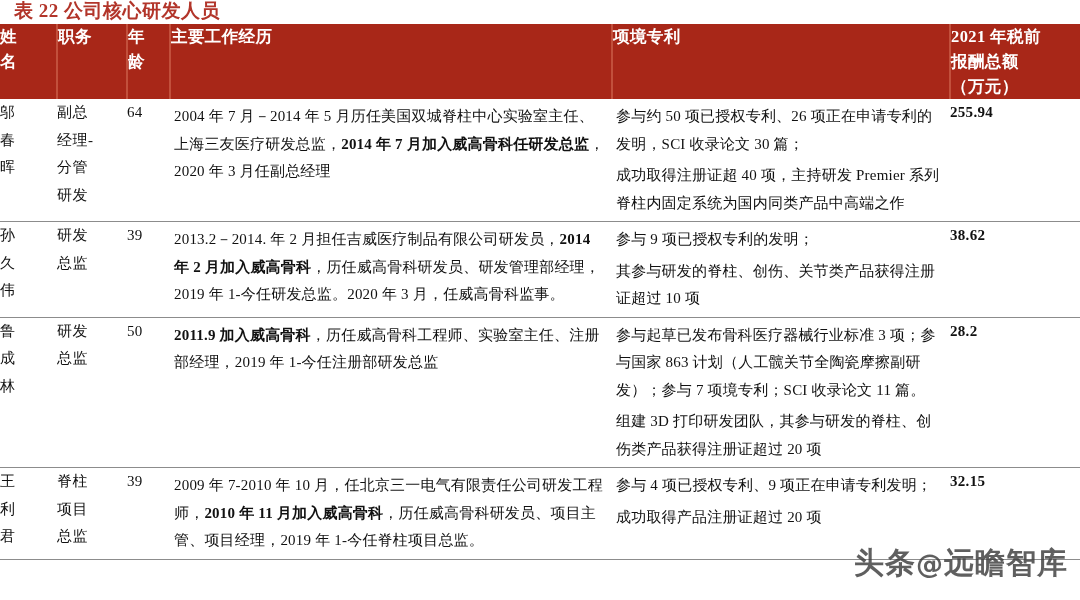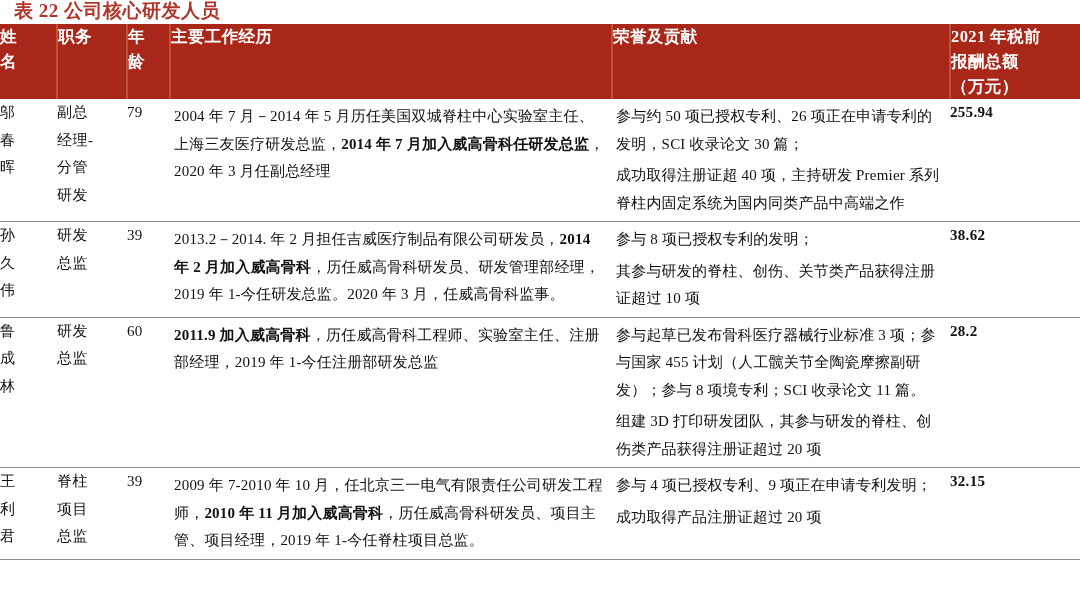--- a/index.html
+++ b/index.html
@@ -109,21 +109,21 @@
         <th>
           <span class="hw">姓</span>
           <span class="hw">名</span>
         </th>
         <th>职务</th>
         <th>
           <span class="hw">年</span>
           <span class="hw">龄</span>
         </th>
         <th>主要工作经历</th>
-        <th>荣誉及贡献</th>
+        <th>项境专利</th>
         <th class="last">
           <span class="hw">2021 年税前</span>
           <span class="hw">报酬总额</span>
           <span class="hw">（万元）</span>
         </th>
       </tr>
     </thead>
 
     <tbody id="tbody">
         <tr>
@@ -131,21 +131,21 @@
             <span>邬</span>
             <span>春</span>
             <span>晖</span>
           </td>
           <td class="role vstack">
             <span>副总</span>
             <span>经理-</span>
             <span>分管</span>
             <span>研发</span>
           </td>
-          <td class="age">79</td>
+          <td class="age">64</td>
           <td class="exp">
             <p><span>2004 年 7 月－2014 年 5 月历任美国双城脊柱中心实验室主任、上海三友医疗研发总监，</span><b>2014 年 7 月加入威高骨科任研发总监</b><span>，2020 年 3 月任副总经理</span></p>
           </td>
           <td class="honor">
             <p>参与约 50 项已授权专利、26 项正在申请专利的发明，SCI 收录论文 30 篇；</p>
             <p>成功取得注册证超 40 项，主持研发 Premier 系列脊柱内固定系统为国内同类产品中高端之作</p>
           </td>
           <td class="pay">255.94</td>
         </tr>
         <tr>
@@ -156,41 +156,41 @@
           </td>
           <td class="role vstack">
             <span>研发</span>
             <span>总监</span>
           </td>
           <td class="age">39</td>
           <td class="exp">
             <p><span>2013.2－2014. 年 2 月担任吉威医疗制品有限公司研发员，</span><b>2014 年 2 月加入威高骨科</b><span>，历任威高骨科研发员、研发管理部经理，2019 年 1-今任研发总监。2020 年 3 月，任威高骨科监事。</span></p>
           </td>
           <td class="honor">
-            <p>参与 8 项已授权专利的发明；</p>
+            <p>参与 9 项已授权专利的发明；</p>
             <p>其参与研发的脊柱、创伤、关节类产品获得注册证超过 10 项</p>
           </td>
           <td class="pay">38.62</td>
         </tr>
         <tr>
           <td class="name vstack">
             <span>鲁</span>
             <span>成</span>
             <span>林</span>
           </td>
           <td class="role vstack">
             <span>研发</span>
             <span>总监</span>
           </td>
-          <td class="age">60</td>
+          <td class="age">50</td>
           <td class="exp">
             <p><b>2011.9 加入威高骨科</b><span>，历任威高骨科工程师、实验室主任、注册部经理，2019 年 1-今任注册部研发总监</span></p>
           </td>
           <td class="honor">
-            <p>参与起草已发布骨科医疗器械行业标准 3 项；参与国家 455 计划（人工髋关节全陶瓷摩擦副研发）；参与 8 项境专利；SCI 收录论文 11 篇。</p>
+            <p>参与起草已发布骨科医疗器械行业标准 3 项；参与国家 863 计划（人工髋关节全陶瓷摩擦副研发）；参与 7 项境专利；SCI 收录论文 11 篇。</p>
             <p>组建 3D 打印研发团队，其参与研发的脊柱、创伤类产品获得注册证超过 20 项</p>
           </td>
           <td class="pay">28.2</td>
         </tr>
         <tr class="last-row">
           <td class="name vstack">
             <span>王</span>
             <span>利</span>
             <span>君</span>
           </td>
@@ -205,14 +205,17 @@
           </td>
           <td class="honor">
             <p>参与 4 项已授权专利、9 项正在申请专利发明；</p>
             <p>成功取得产品注册证超过 20 项</p>
           </td>
           <td class="pay">32.15</td>
         </tr>
       </tbody>
   </table>
 
+  <div class="watermark">
+    <span>头条</span><span class="at">@</span><span>远瞻智库</span>
+  </div>
 
 </div>
 
 </body></html>

